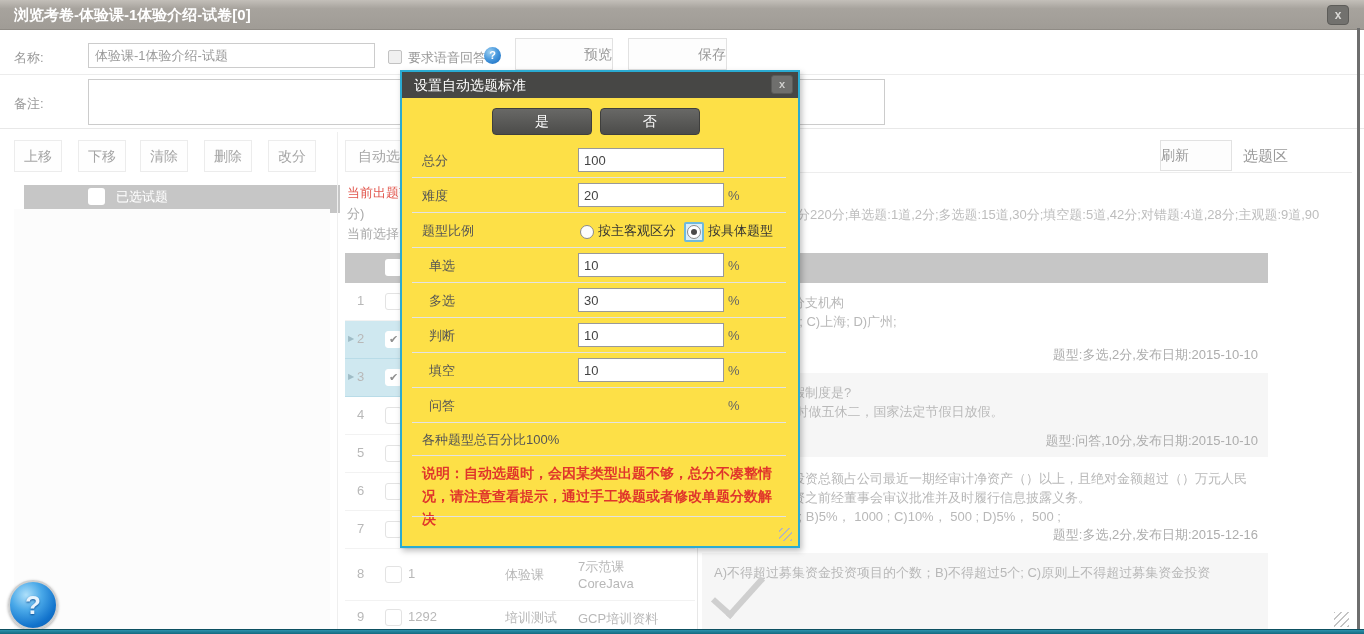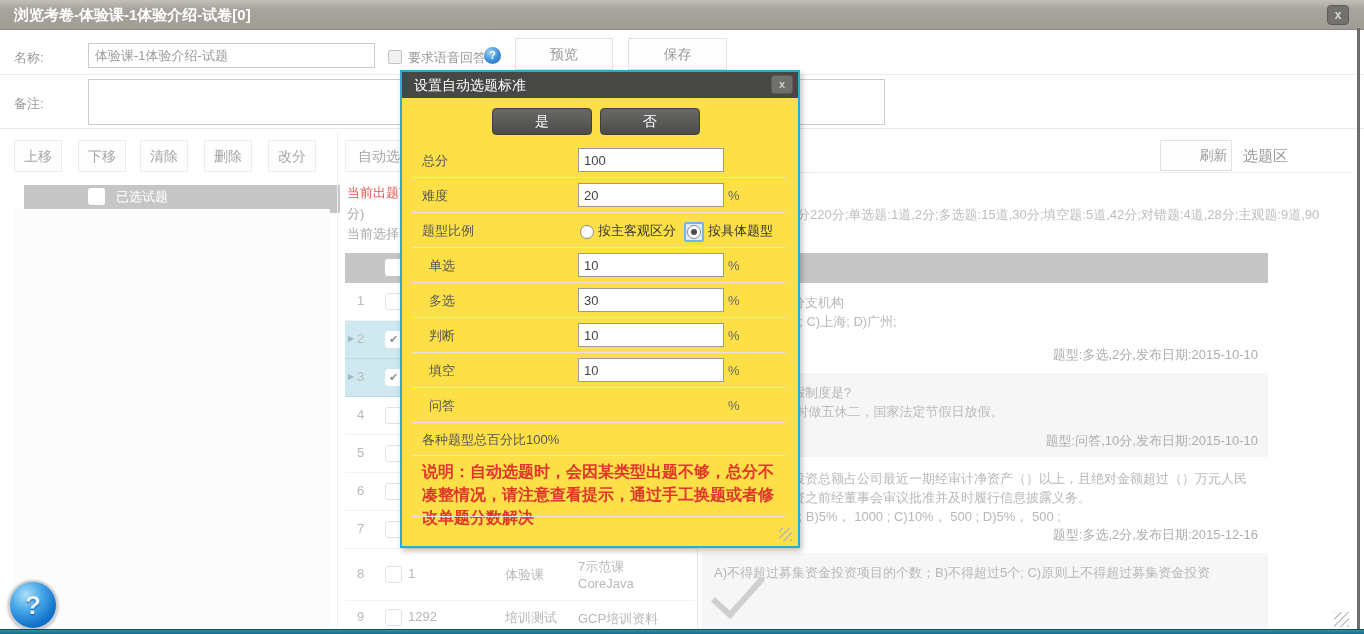--- a/index.html
+++ b/index.html
@@ -23,39 +23,39 @@
   .input-name { position:absolute; left:88px; top:43px; width:287px; height:25px;
     border:1px solid #ccc; padding:0 6px; color:#9a9a9a; font-size:13px;
     font-family:inherit; background:#fff; }
   .voice-cb { position:absolute; left:388px; top:50px; width:14px; height:14px;
     background:#f0f0f0; border:1px solid #c2c2c2; border-radius:2px; }
   .lbl-voice { left:408px; top:49px; }
   .help-dot { position:absolute; left:484px; top:47px; width:17px; height:17px; border-radius:50%;
     background:radial-gradient(circle at 35% 30%, #9fd0f0, #4a9ade 45%, #1a6ec2 90%);
     color:#fff; font-size:11px; font-weight:bold; text-align:center; line-height:17px; cursor:pointer; }
   .btn-big { position:absolute; top:38px; height:32px; background:#fdfdfd; border:1px solid #e2e2e2;
-    color:#9a9a9a; font-size:14px; text-align:center; line-height:30px; cursor:pointer; }
+    color:#9a9a9a; font-size:14px; text-align:right; line-height:30px; cursor:pointer; }
   .btn-preview { left:515px; width:98px; }
   .btn-save { left:628px; width:99px; }
   .hr1 { position:absolute; left:0; top:74px; width:1364px; height:1px; background:#ececec; }
   .lbl-remark { left:14px; top:95px; }
   .textarea-remark { position:absolute; left:88px; top:79px; width:797px; height:46px;
     border:1px solid #ccc; background:#fff; resize:none; font-family:inherit; }
   .hr2 { position:absolute; left:0; top:128px; width:1364px; height:1px; background:#e8e8e8; }
   .hr3 { position:absolute; left:700px; top:172px; width:652px; height:1px; background:#ededed; }
 
   
   .btn-sm { position:absolute; top:140px; width:48px; height:32px; background:#fefefe;
     border:1px solid #ececec; color:#a5a5a5; font-size:14px; text-align:center;
     line-height:30px; cursor:pointer; }
   .btn-auto { position:absolute; left:345px; top:140px; width:130px; height:32px; background:#fefefe;
     border:1px solid #ececec; color:#a5a5a5; font-size:14px; line-height:30px;
     padding-left:12px; cursor:pointer; }
   .btn-refresh { position:absolute; left:1160px; top:140px; width:72px; height:31px; background:#fdfdfd;
-    border:1px solid #e2e2e2; color:#9a9a9a; font-size:14px; text-align:center; line-height:29px; cursor:pointer;padding-left:35px; }
+    border:1px solid #e2e2e2; color:#9a9a9a; font-size:14px; text-align:left; line-height:29px; cursor:pointer; }
   .lbl-selarea { left:1243px; top:147px; font-size:15px; color:#9a9a9a; }
 
   
   .left-header { position:absolute; left:24px; top:185px; width:316px; height:28px; background:#c6c6c6; }
   .left-header .cb-w { position:absolute; left:64px; top:3px; width:17px; height:17px; background:#fff;
     border-radius:3px; cursor:pointer; }
   .left-header .t { position:absolute; left:92px; top:0; line-height:24px; color:#fff; }
   .left-body { position:absolute; left:14px; top:209px; width:316px; height:425px; background:#fcfcfc; }
   .help-ball { position:absolute; left:8px; top:580px; width:50px; height:50px; border-radius:50%;
     background:radial-gradient(circle at 35% 28%, #aee0fa 0%, #49a8e8 35%, #1273cc 70%, #0a57a6 100%);
@@ -131,21 +131,21 @@
     border-radius:50%; background:#4a4a4a; }
   .radio-focus { display:inline-block; vertical-align:middle; padding:1px; border:2px solid #6fb9dc;
     background:#ddeef7; border-radius:2px; margin-right:4px; line-height:0; cursor:pointer; }
   .radio-focus .radio { margin:0; }
   .rlabel { margin-right:8px; }
   .frow-total { position:relative; height:33px; }
   .frow-total .fl2 { position:absolute; left:20px; line-height:33px; color:#555; }
   .frow-warn { position:relative; height:61px; }
   .frow-warn:after, .frow-total:after { content:""; position:absolute; left:10px; right:12px; bottom:0; height:1px; background:#e3e3e3; }
   .frow-warn .wt { position:absolute; left:20px; top:6px; width:358px; color:#e0352b;
-    font-size:16px; font-weight:bold; line-height:23px;font-family:Liberation Mono, monospace; }
+    font-size:14px; font-weight:bold; line-height:23px; }
   .modal-handle { position:absolute; right:6px; bottom:5px; width:13px; height:13px;
     background:repeating-linear-gradient(-45deg,#b8b8b8 0 1.5px,transparent 1.5px 5px); cursor:nwse-resize; }
 </style>
 </head>
 <body>
 
 <div class="screen">
 
   <div class="titlebar">
     <span class="title">浏览考卷-体验课-1体验介绍-试卷[0]</span>

